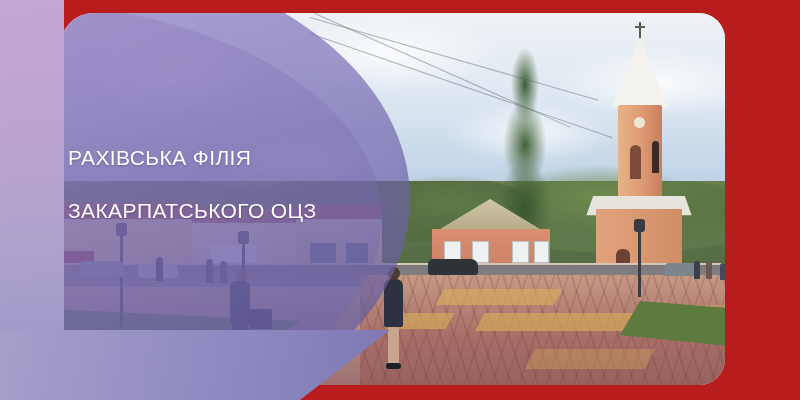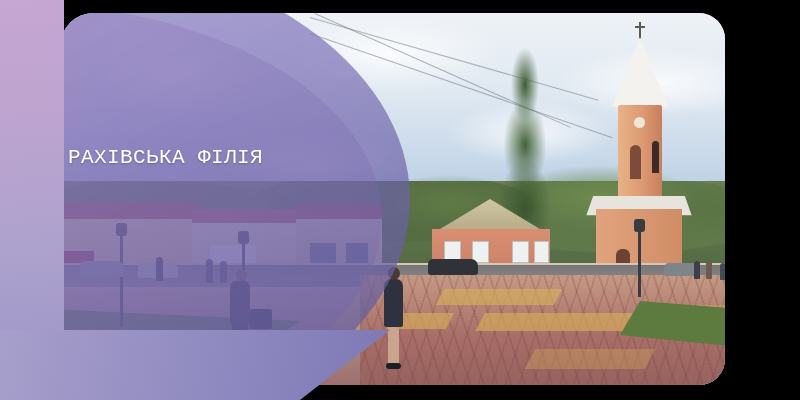--- a/index.html
+++ b/index.html
@@ -1,21 +1,21 @@
 <!DOCTYPE html>
 <html><head>
 <meta charset="utf-8">
 <style>
   html,body{margin:0;padding:0;}
   body{
     width:800px;height:400px;background:#ffffff;
     font-family:"Liberation Sans","DejaVu Sans",sans-serif;
     overflow:hidden;
   }
-  #stage{position:relative;width:800px;height:400px;background:#000000;overflow:hidden;font-family:Liberation Mono, monospace;}
+  #stage{position:relative;width:800px;height:400px;background:#b91c1c;overflow:hidden;}
 
   
   .photo-card{
     position:absolute;left:60px;top:13px;width:665px;height:372px;
     border-radius:34px 26px 26px 34px;overflow:hidden;
     background:#cfd9e2;
   }
   
   .sky{
     position:absolute;inset:0;
@@ -252,15 +252,16 @@
   <div class="veil">
     <div class="veil-shape"></div>
     <div class="veil-shape2"></div>
   </div>
 
   <div class="left-band"></div>
   <div class="left-band-tail"></div>
 
   <div class="headline">
     <span>РАХІВСЬКА ФІЛІЯ</span>
+    <span>ЗАКАРПАТСЬКОГО ОЦЗ</span>
   </div>
 
 </div>
 
 </body></html>

